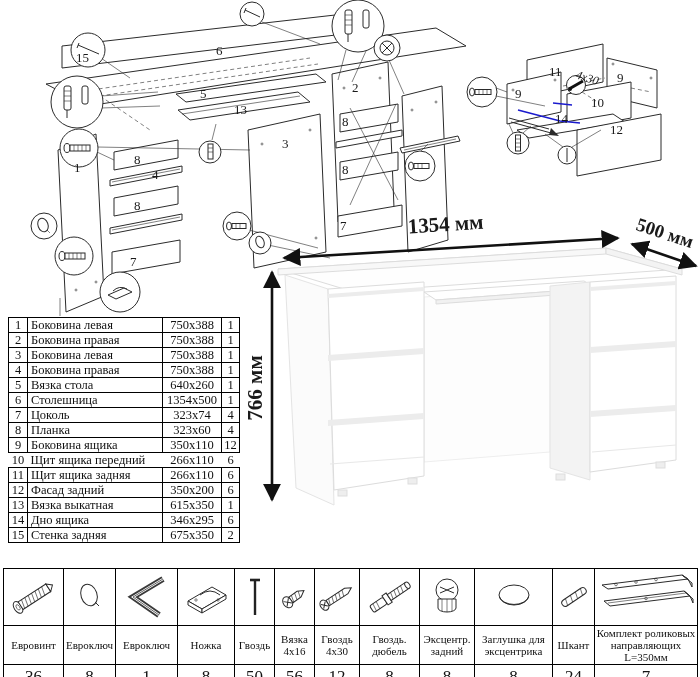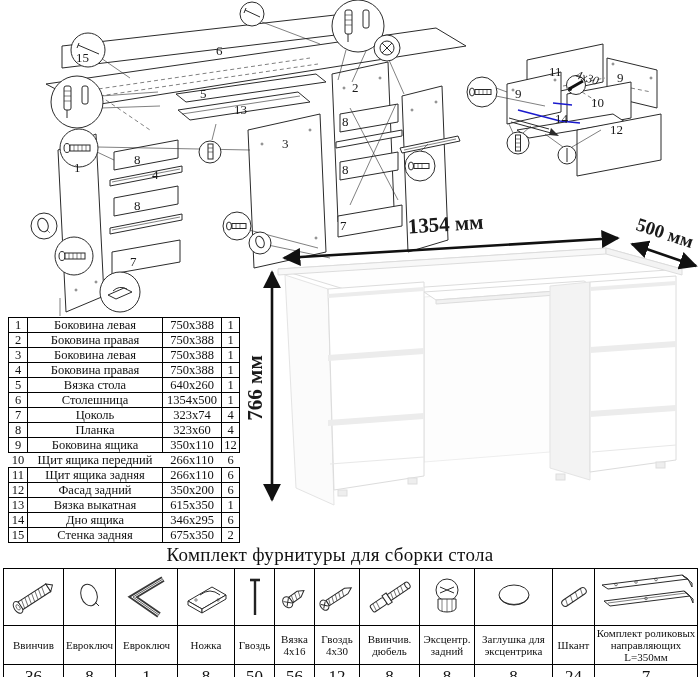--- a/index.html
+++ b/index.html
@@ -8,21 +8,21 @@
   svg{position:absolute;overflow:visible;}
   svg text{font-family:"Liberation Serif",serif;fill:#1a1a1a;}
   .pn{fill:#fff;stroke:#2b2b2b;stroke-width:1;}
   .ln{fill:none;stroke:#2b2b2b;stroke-width:1;}
   .thin{fill:none;stroke:#2b2b2b;stroke-width:.6;}
   .dash{fill:none;stroke:#2b2b2b;stroke-width:.6;stroke-dasharray:4 3;}
   .lbl{font-size:13px;}
   
   table.parts{position:absolute;left:8px;top:317px;border-collapse:collapse;
               font-size:12.5px;line-height:13px;}
-  table.parts td{border:1px solid #000;padding:0 3px;height:14px;white-space:nowrap;text-align:center;}
+  table.parts td{border:1px solid #000;padding:0 3px;height:14px;white-space:nowrap;}
   table.parts td.c{text-align:center;padding:0 1px;}
   table.parts tr.plain td{border-left:none;border-right:none;}
   td.w-num{width:16px;}td.w-name{width:128px;}td.w-size{width:56px;}td.w-qty{width:15px;}
   
   .hw-title{position:absolute;left:0;top:544px;width:660px;text-align:center;
             font-size:19px;letter-spacing:.3px;}
   table.hwt{position:absolute;left:3px;top:568px;border-collapse:collapse;table-layout:fixed;}
   table.hwt td{border:1.5px solid #000;text-align:center;vertical-align:middle;padding:0;overflow:hidden;}
   table.hwt td.icon{height:56px;}
   table.hwt td.nm{font-size:11px;line-height:12px;height:30px;padding:1px 1px;}
@@ -404,21 +404,20 @@
         </tr>
       <tr>
           <td class="c">15</td>
           <td>Стенка задняя</td>
           <td class="c">675x350</td>
           <td class="c">2</td>
         </tr>
     </tbody>
   </table>
 
-  <div class="hw-title">Комплект фурнитуры для сборки стола</div>
 
   <table class="hwt">
     <colgroup>
       <col style="width:60px">
         <col style="width:52px">
         <col style="width:62px">
         <col style="width:57px">
       <col style="width:40px">
         <col style="width:40px">
         <col style="width:45px">
@@ -555,28 +554,28 @@
           <circle class="thin" cx="60" cy="8.5" r="1.3"></circle>
           <polygon class="pn" points="86,4 96,12 96,16 92,8"></polygon>
           <polygon class="pn" points="8,30 88,20 94,25 14,35"></polygon>
           <line class="thin" x1="12" y1="32" x2="90" y2="22"></line>
           <polygon class="pn" points="88,20 97,28 97,32 94,25"></polygon>
           <circle class="thin" cx="50" cy="27.5" r="1.3"></circle>
         </svg>
       </td>
     </tr>
     <tr>
-      <td class="nm">Ввинчив</td>
+      <td class="nm">Евровинт</td>
       <td class="nm">Евроключ</td>
       <td class="nm">Евроключ</td>
       <td class="nm">Ножка</td>
       <td class="nm">Гвоздь</td>
       <td class="nm">Вязка 4x16</td>
       <td class="nm">Гвоздь 4x30</td>
-      <td class="nm">Ввинчив. дюбель</td>
+      <td class="nm">Гвоздь. дюбель</td>
       <td class="nm">Эксцентр. задний</td>
       <td class="nm">Заглушка для эксцентрика</td>
       <td class="nm">Шкант</td>
       <td class="nm">Комплект роликовых направляющих L=350мм</td>
     </tr>
     <tr>
       <td class="qt">36</td>
       <td class="qt">8</td>
       <td class="qt">1</td>
       <td class="qt">8</td>

